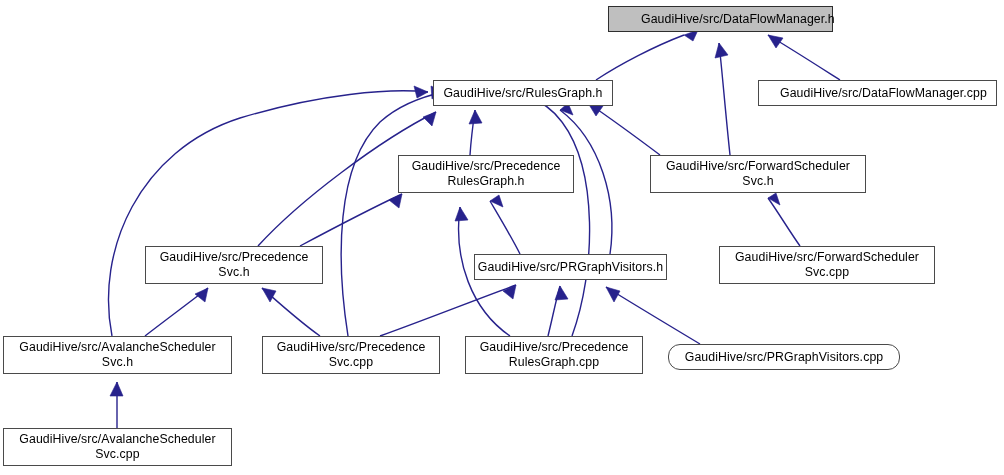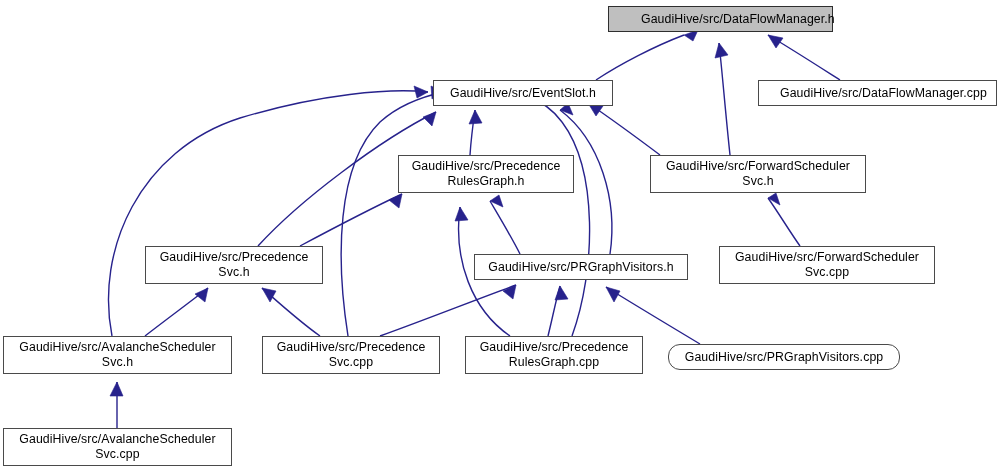--- a/index.html
+++ b/index.html
@@ -106,29 +106,29 @@
         <path class="edge-head" d="M 606,287 l 14,4 l -6,11 z"></path>
         <path class="edge-line" d="M 800,246 C 790,232 778,212 768,198"></path>
         <path class="edge-head" d="M 768,198 l 12,7 l -4,-12 z"></path>
         <path class="edge-line" d="M 117,428 C 117,412 117,394 117,382"></path>
         <path class="edge-head" d="M 117,382 l 6,14 l -13,0 z"></path>
       </g>
   </svg>
 
   <div id="nodes-layer">
       <div class="node-box highlight" style="left: 608px; top: 6px; width: 225px; height: 26px;"><span class="node-label">GaudiHive/src/DataFlowManager.h</span></div>
-      <div class="node-box" style="left: 433px; top: 80px; width: 180px; height: 26px;"><span class="node-label">GaudiHive/src/EventSlot.h</span></div>
+      <div class="node-box" style="left: 433px; top: 80px; width: 180px; height: 26px;"><span class="node-label">GaudiHive/src/RulesGraph.h</span></div>
       <div class="node-box" style="left: 758px; top: 80px; width: 239px; height: 26px; padding-left: 12px;"><span class="node-label">GaudiHive/src/DataFlowManager.cpp</span></div>
       <div class="node-box" style="left: 398px; top: 155px; width: 176px; height: 38px;"><span class="node-label">GaudiHive/src/Precedence
 RulesGraph.h</span></div>
       <div class="node-box" style="left: 650px; top: 155px; width: 216px; height: 38px;"><span class="node-label">GaudiHive/src/ForwardScheduler
 Svc.h</span></div>
       <div class="node-box" style="left: 145px; top: 246px; width: 178px; height: 38px;"><span class="node-label">GaudiHive/src/Precedence
 Svc.h</span></div>
-      <div class="node-box" style="left: 474px; top: 254px; width: 214px; height: 26px;"><span class="node-label">GaudiHive/src/PRGraphVisitors.h</span></div>
+      <div class="node-box" style="left: 474px; top: 254px; width: 193px; height: 26px;"><span class="node-label">GaudiHive/src/PRGraphVisitors.h</span></div>
       <div class="node-box" style="left: 719px; top: 246px; width: 216px; height: 38px;"><span class="node-label">GaudiHive/src/ForwardScheduler
 Svc.cpp</span></div>
       <div class="node-box" style="left: 3px; top: 336px; width: 229px; height: 38px;"><span class="node-label">GaudiHive/src/AvalancheScheduler
 Svc.h</span></div>
       <div class="node-box" style="left: 262px; top: 336px; width: 178px; height: 38px;"><span class="node-label">GaudiHive/src/Precedence
 Svc.cpp</span></div>
       <div class="node-box" style="left: 465px; top: 336px; width: 178px; height: 38px;"><span class="node-label">GaudiHive/src/Precedence
 RulesGraph.cpp</span></div>
       <div class="node-box" style="left: 668px; top: 344px; width: 232px; height: 26px; border-radius: 12px;"><span class="node-label">GaudiHive/src/PRGraphVisitors.cpp</span></div>
       <div class="node-box" style="left: 3px; top: 428px; width: 229px; height: 38px;"><span class="node-label">GaudiHive/src/AvalancheScheduler

